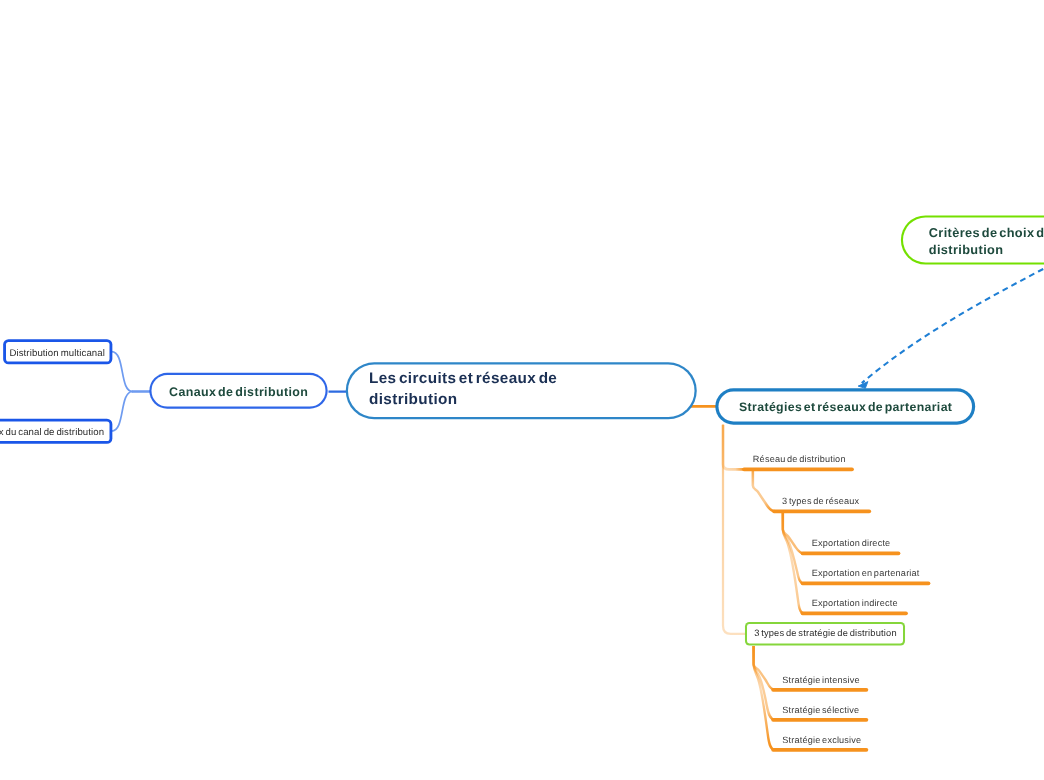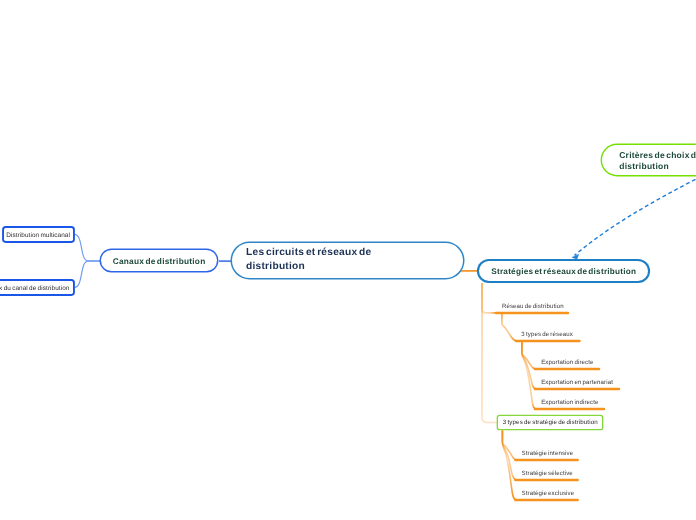--- a/index.html
+++ b/index.html
@@ -179,21 +179,21 @@
 
   <div class="node" id="n-multicanal">
     <span class="lbl">Distribution multicanal</span>
   </div>
 
   <div class="node" id="n-choix">
     <span class="lbl">Choix du canal de distribution</span>
   </div>
 
   <div class="node" id="n-strategies">
-    <span class="lbl">Stratégies et réseaux de distribution</span>
+    <span class="lbl">Stratégies et réseaux de partenariat</span>
   </div>
 
   <div class="node" id="n-criteres">
     <span class="lbl">Critères de choix d'un circuit de distribution</span>
   </div>
 
   <div class="node" id="n-typestrat">
     <span class="lbl">3 types de stratégie de distribution</span>
   </div>
 

